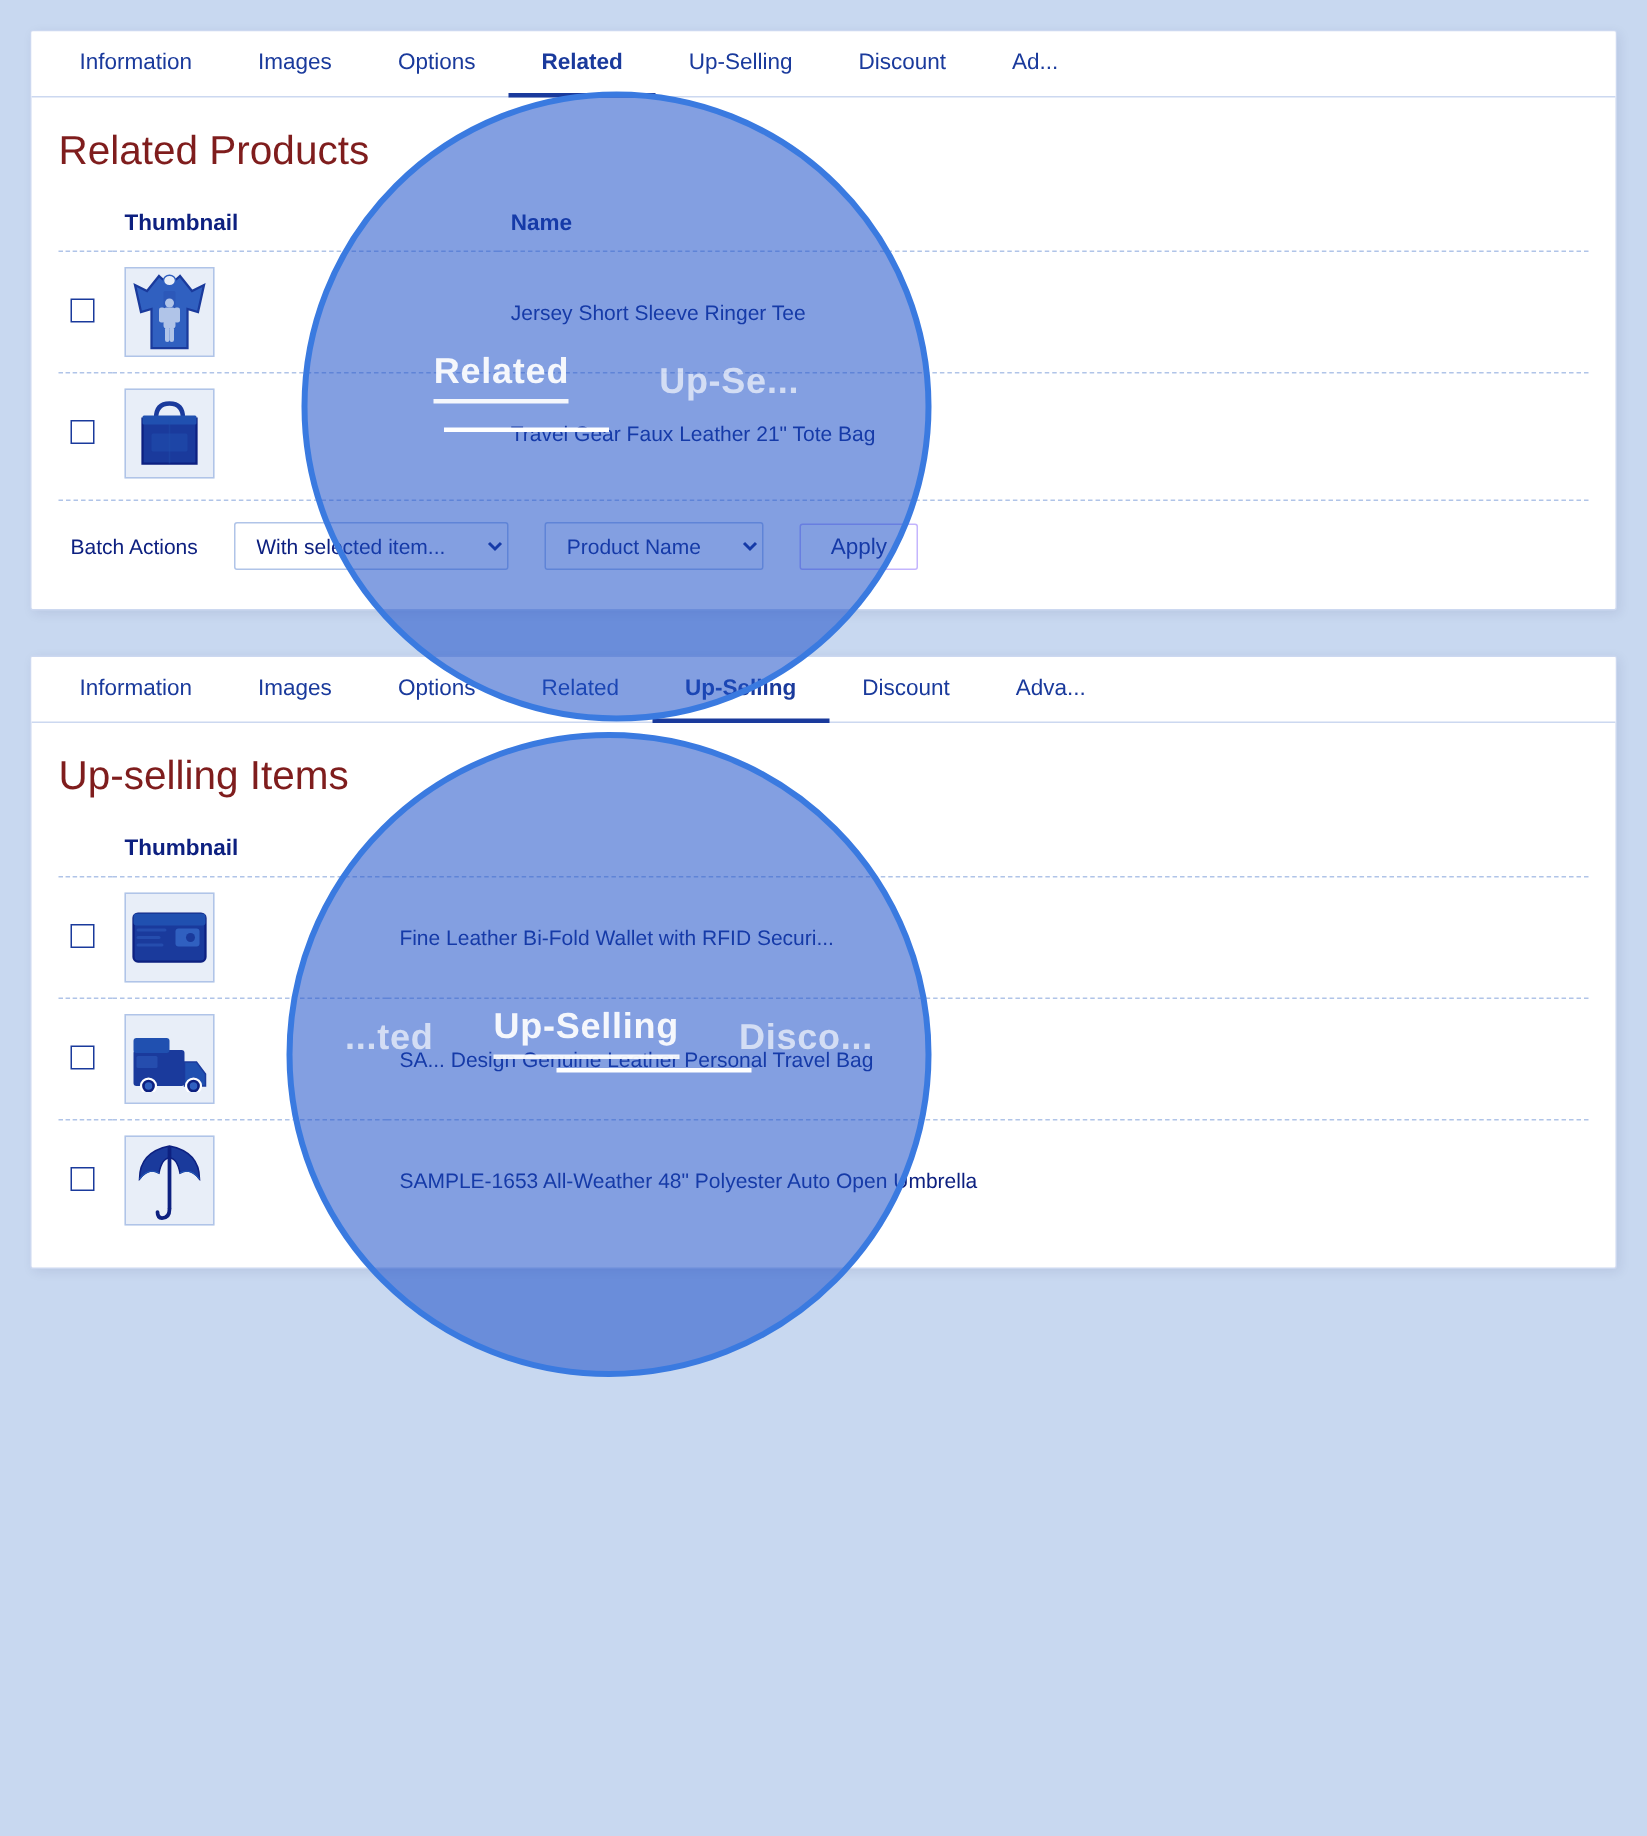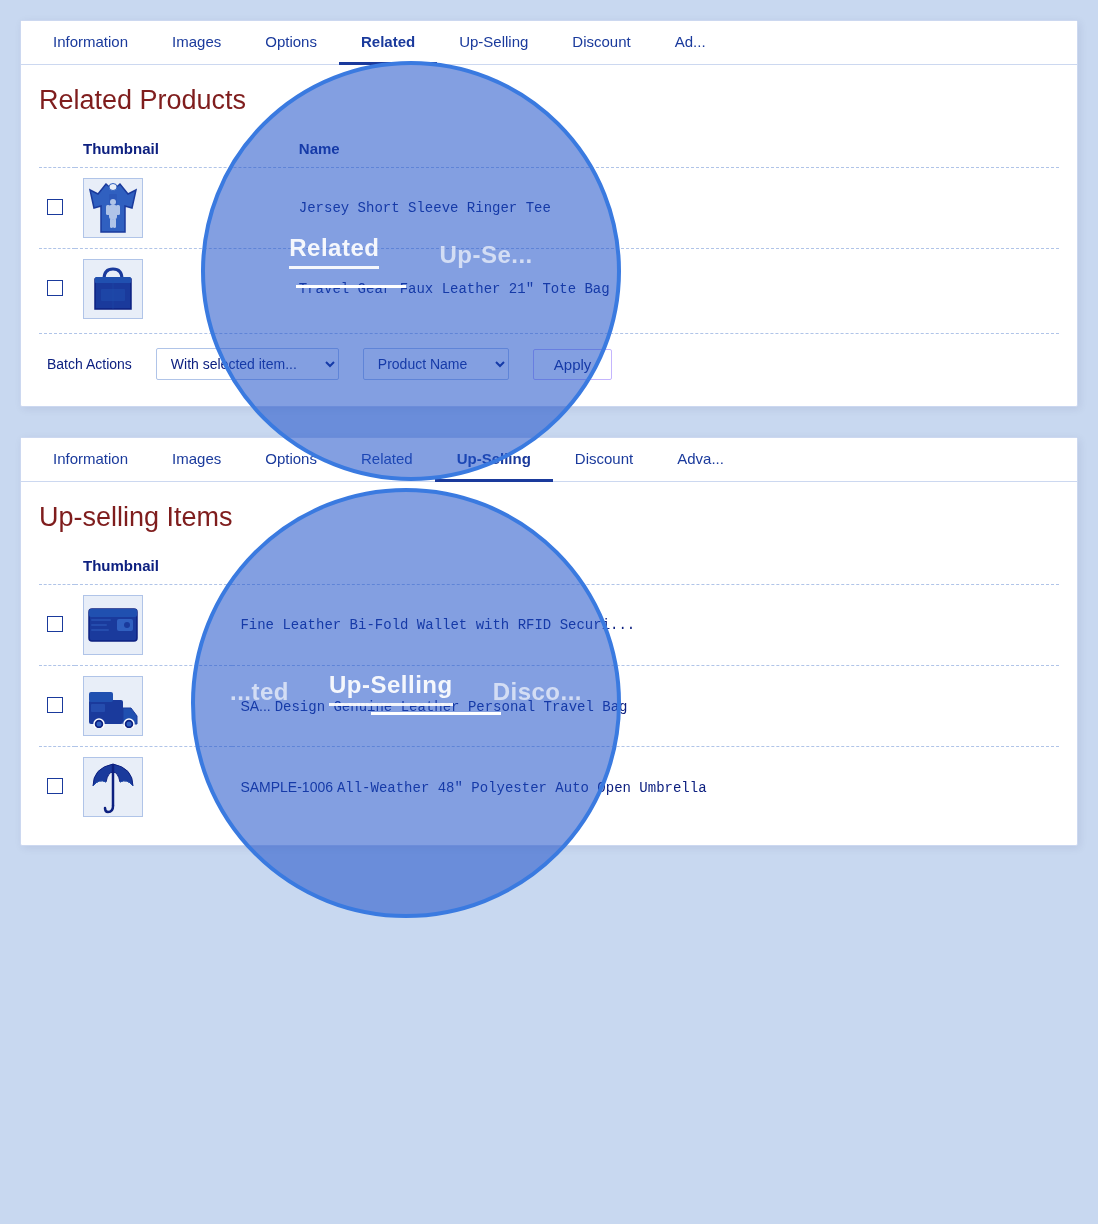--- a/index.html
+++ b/index.html
@@ -199,21 +199,20 @@
 
     
     .panel-2 {
       margin-bottom: 0;
     }
 
     
     .product-name {
       color: #0d2080;
       font-size: 14px;
-      font-family: Liberation Mono, monospace;
     }
 
     .sku-cell {
       color: #0d2080;
       font-size: 14px;
     }
   </style>
 </head>
 <body>
 
@@ -386,21 +385,21 @@
               <svg class="img-umbrella" viewBox="0 0 48 54" fill="none" xmlns="http://www.w3.org/2000/svg">
                 <path d="M24 4 Q4 8 4 26 Q10 18 17 22 Q19 12 24 12 Q29 12 31 22 Q38 18 44 26 Q44 8 24 4Z" fill="#1a3a9c" stroke="#0d2080" stroke-width="1"></path>
                 <line x1="24" y1="4" x2="24" y2="46" stroke="#0d2080" stroke-width="2.5"></line>
                 <path d="M24 46 Q24 52 19 52 Q16 52 16 48" stroke="#0d2080" stroke-width="2.5" fill="none" stroke-linecap="round"></path>
                 <path d="M4 26 Q10 18 17 22" stroke="#2050b0" stroke-width="1" fill="none"></path>
                 <path d="M31 22 Q38 18 44 26" stroke="#2050b0" stroke-width="1" fill="none"></path>
               </svg>
             </div>
           </td>
           <td>
-            <span class="sku-cell">SAMPLE-1006</span>
+            <span class="sku-cell">SAMPLE-1653</span>
             <span class="product-name">All-Weather 48" Polyester Auto Open Umbrella</span>
           </td>
         </tr>
       </tbody>
     </table>
   </div>
 
   <div class="circle-overlay" style="width:430px; height:430px; top: 50px; left: 170px;">
     <div style="display:flex; flex-direction:column; align-items:center; gap:10px; padding-bottom:20px;">
       <div style="display:flex; gap:40px; align-items:flex-end;">

